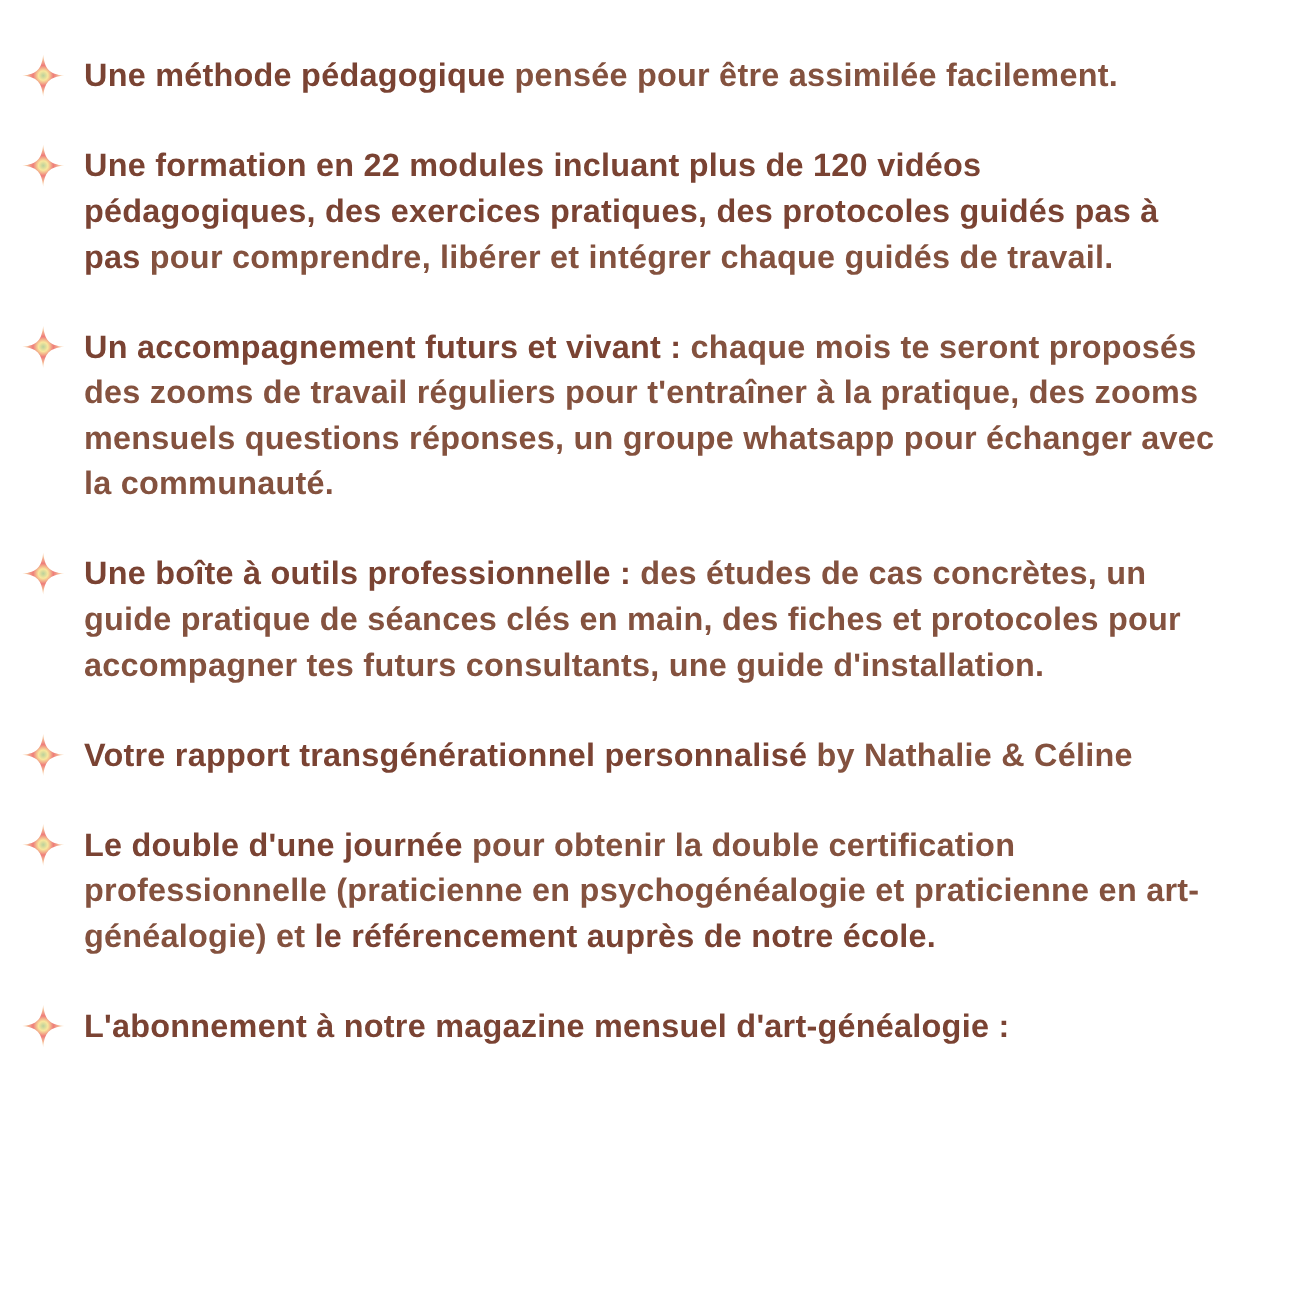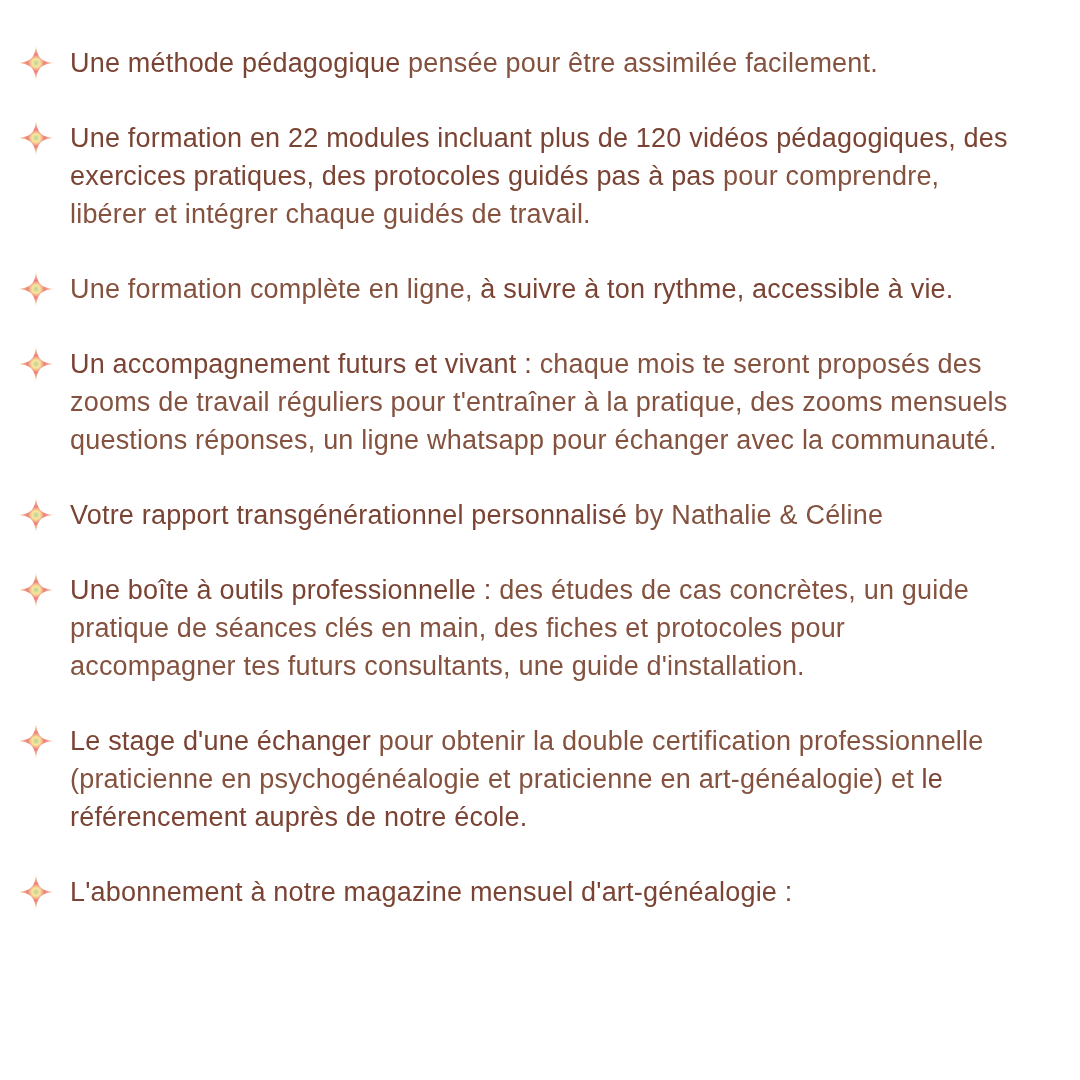--- a/index.html
+++ b/index.html
@@ -46,25 +46,25 @@
   p.bullet-text {
     margin: 0;
     max-width: 944px;
     font-size: 27px;
     line-height: 38px;
     color: var(--regular-color, #84523f);
     white-space: pre-wrap;
     letter-spacing: 0.2px;
   }
   p.bullet-text .seg-bold {
-    font-weight: 400;
+    font-weight: 700;
     color: var(--bold-color, #7a4333);
   }
   p.bullet-text .seg-regular {
-    font-weight: 400;
+    font-weight: 700;
     color: var(--regular-color, #84523f);
   }
   .defs-holder {
     position: absolute;
     width: 0;
     height: 0;
     overflow: hidden;
   }
 </style>
 </head>
@@ -98,63 +98,55 @@
 
   <li class="bullet">
     <span class="icon">
       <svg viewBox="0 0 100 100" aria-hidden="true">
         <path filter="url(#softGlow)" fill="url(#starGrad)" d="M50,1 C53.5,34 63,46.5 99,50 C63,53.5 53.5,66 50,99 C46.5,66 37,53.5 1,50 C37,46.5 46.5,34 50,1 Z"></path>
       </svg>
     </span>
     <p class="bullet-text"><span class="seg-bold">Une formation en 22 modules incluant plus de 120 vidéos pédagogiques, des exercices pratiques, des protocoles guidés pas à pas</span><span class="seg-regular"> pour comprendre, libérer et intégrer chaque guidés de travail.</span></p>
   </li>
 
+
   <li class="bullet">
     <span class="icon">
       <svg viewBox="0 0 100 100" aria-hidden="true">
         <path filter="url(#softGlow)" fill="url(#starGrad)" d="M50,1 C53.5,34 63,46.5 99,50 C63,53.5 53.5,66 50,99 C46.5,66 37,53.5 1,50 C37,46.5 46.5,34 50,1 Z"></path>
       </svg>
     </span>
-    <p class="bullet-text"><span class="seg-regular">Une formation complète en ligne, </span><span class="seg-bold">à suivre à ton rythme, accessible à vie.</span></p>
+    <p class="bullet-text"><span class="seg-bold">Un accompagnement futurs et vivant :</span><span class="seg-regular"> chaque mois te seront proposés des zooms de travail réguliers pour t'entraîner à la pratique, des zooms mensuels questions réponses, un groupe whatsapp pour échanger avec la communauté.</span></p>
   </li>
 
   <li class="bullet">
     <span class="icon">
       <svg viewBox="0 0 100 100" aria-hidden="true">
         <path filter="url(#softGlow)" fill="url(#starGrad)" d="M50,1 C53.5,34 63,46.5 99,50 C63,53.5 53.5,66 50,99 C46.5,66 37,53.5 1,50 C37,46.5 46.5,34 50,1 Z"></path>
       </svg>
     </span>
-    <p class="bullet-text"><span class="seg-bold">Un accompagnement futurs et vivant :</span><span class="seg-regular"> chaque mois te seront proposés des zooms de travail réguliers pour t'entraîner à la pratique, des zooms mensuels questions réponses, un ligne whatsapp pour échanger avec la communauté.</span></p>
+    <p class="bullet-text"><span class="seg-bold">Une boîte à outils professionnelle :</span><span class="seg-regular"> des études de cas concrètes, un guide pratique de séances clés en main, des fiches et protocoles pour accompagner tes futurs consultants, une guide d'installation.</span></p>
   </li>
 
   <li class="bullet">
     <span class="icon">
       <svg viewBox="0 0 100 100" aria-hidden="true">
         <path filter="url(#softGlow)" fill="url(#starGrad)" d="M50,1 C53.5,34 63,46.5 99,50 C63,53.5 53.5,66 50,99 C46.5,66 37,53.5 1,50 C37,46.5 46.5,34 50,1 Z"></path>
       </svg>
     </span>
     <p class="bullet-text"><span class="seg-bold">Votre rapport transgénérationnel personnalisé</span><span class="seg-regular"> by Nathalie &amp; Céline</span></p>
   </li>
 
   <li class="bullet">
     <span class="icon">
       <svg viewBox="0 0 100 100" aria-hidden="true">
         <path filter="url(#softGlow)" fill="url(#starGrad)" d="M50,1 C53.5,34 63,46.5 99,50 C63,53.5 53.5,66 50,99 C46.5,66 37,53.5 1,50 C37,46.5 46.5,34 50,1 Z"></path>
       </svg>
     </span>
-    <p class="bullet-text"><span class="seg-bold">Une boîte à outils professionnelle :</span><span class="seg-regular"> des études de cas concrètes, un guide pratique de séances clés en main, des fiches et protocoles pour accompagner tes futurs consultants, une guide d'installation.</span></p>
-  </li>
-
-  <li class="bullet">
-    <span class="icon">
-      <svg viewBox="0 0 100 100" aria-hidden="true">
-        <path filter="url(#softGlow)" fill="url(#starGrad)" d="M50,1 C53.5,34 63,46.5 99,50 C63,53.5 53.5,66 50,99 C46.5,66 37,53.5 1,50 C37,46.5 46.5,34 50,1 Z"></path>
-      </svg>
-    </span>
-    <p class="bullet-text"><span class="seg-bold">Le stage d'une échanger</span><span class="seg-regular"> pour obtenir la double certification professionnelle (praticienne en psychogénéalogie et praticienne en art-généalogie) et </span><span class="seg-bold">le référencement auprès de notre école.</span></p>
+    <p class="bullet-text"><span class="seg-bold">Le double d'une journée</span><span class="seg-regular"> pour obtenir la double certification professionnelle (praticienne en psychogénéalogie et praticienne en art-généalogie) et </span><span class="seg-bold">le référencement auprès de notre école.</span></p>
   </li>
 
   <li class="bullet">
     <span class="icon">
       <svg viewBox="0 0 100 100" aria-hidden="true">
         <path filter="url(#softGlow)" fill="url(#starGrad)" d="M50,1 C53.5,34 63,46.5 99,50 C63,53.5 53.5,66 50,99 C46.5,66 37,53.5 1,50 C37,46.5 46.5,34 50,1 Z"></path>
       </svg>
     </span>
     <p class="bullet-text"><span class="seg-bold">L'abonnement à notre magazine mensuel d'art-généalogie :</span><br></p>
   </li>

